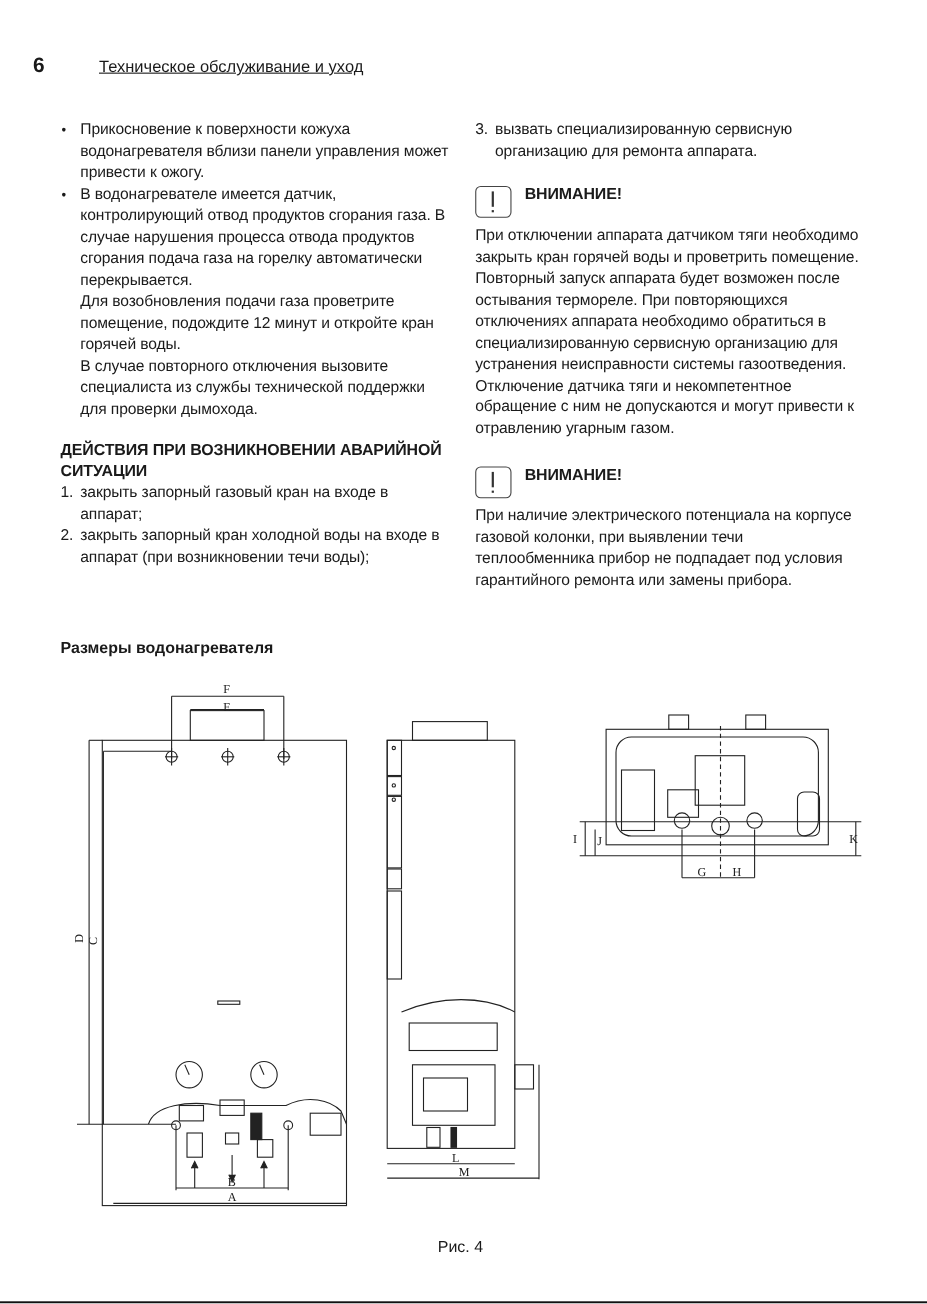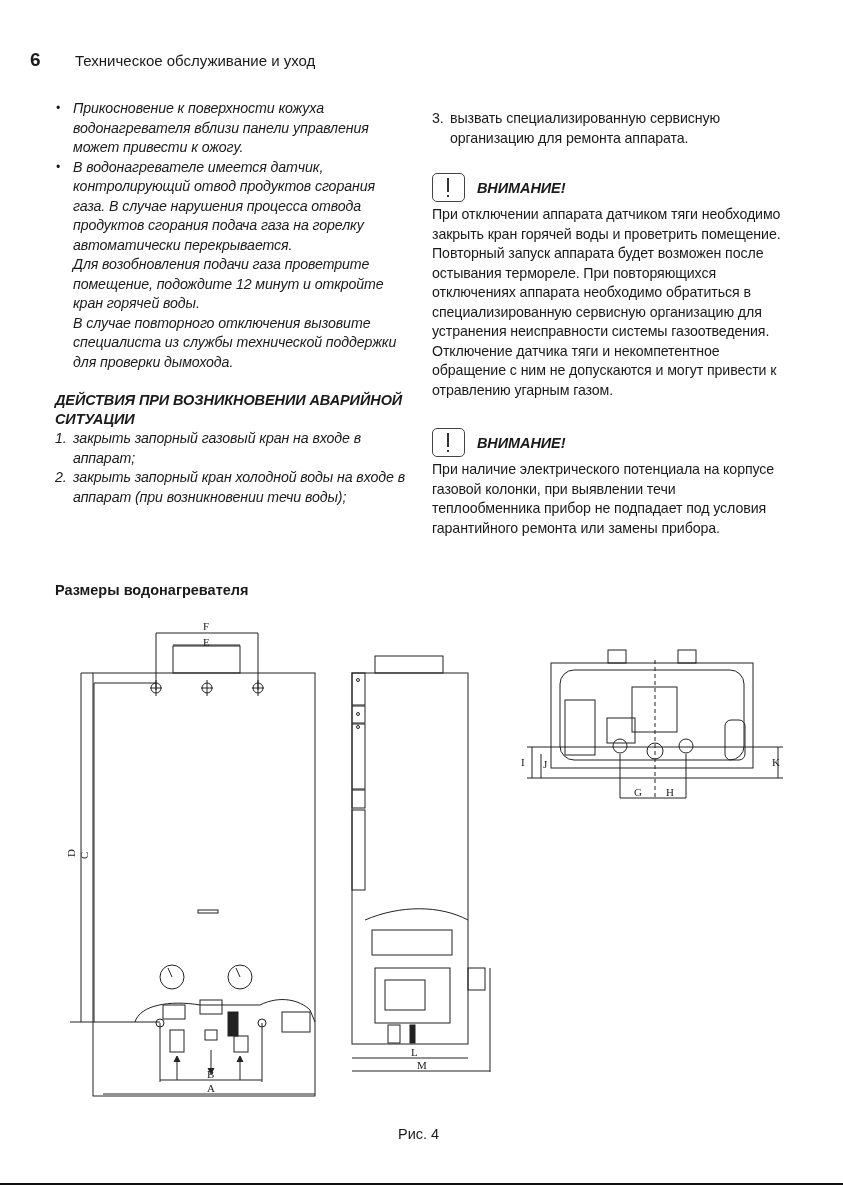--- a/index.html
+++ b/index.html
@@ -1,29 +1,29 @@
 <!DOCTYPE html>
 <html><head>
 <meta charset="utf-8">
 <style>
   * { box-sizing: border-box; margin: 0; padding: 0; }
   html, body { width: 843px; height: 1185px; background: #ffffff; overflow: hidden; }
   body { position: relative; font-family: "Liberation Sans", "DejaVu Sans", sans-serif; color: #1a1a1a; }
   .page-num { position: absolute; left: 30px; top: 49px; font-size: 19px; font-weight: bold; }
-  .header-title { position: absolute; left: 75px; top: 52px; font-size: 15px; }
+  .header-title { position: absolute; left: 90px; top: 52px; font-size: 15px; text-decoration: underline; }
   .col { position: absolute; font-size: 14.2px; line-height: 19.5px; letter-spacing: -0.1px; }
-  .col-left { left: 55px; top: 99px; width: 355px; font-style: italic; }
+  .col-left { left: 55px; top: 109px; width: 355px; }
   .col-right { left: 432px; top: 109px; width: 355px; }
   .bullet { position: relative; padding-left: 18px; }
   .bullet::before { content: "•"; position: absolute; left: 1px; top: 0; font-size: 12px; }
   .para-indent { padding-left: 18px; }
   .numbered { position: relative; padding-left: 18px; }
   .numbered .num { position: absolute; left: 0; top: 0; }
   .section-heading { font-weight: bold; font-size: 14.5px; margin-top: 19px; line-height: 19px; }
-  .warn-head { display: flex; align-items: center; margin-top: 21px; height: 36px; font-style: italic; }
+  .warn-head { display: flex; align-items: flex-start; margin-top: 21px; height: 36px; }
   .warn-icon { width: 33px; height: 29px; border: 1.5px solid #444; border-radius: 5px; position: relative; margin-right: 12px; }
   .warn-icon .bar { position: absolute; left: 14px; top: 4px; width: 2px; height: 14px; background: #333; }
   .warn-icon .dot { position: absolute; left: 14px; top: 21px; width: 2px; height: 2px; background: #333; }
   .warn-label { font-weight: bold; font-size: 14.5px; line-height: 16px; margin-bottom: -2px; }
   .sizes-title { position: absolute; left: 55px; top: 582px; font-weight: bold; font-size: 14.5px; }
   .fig-caption { position: absolute; left: 398px; top: 1126px; font-size: 14.5px; }
   .footer-rule { position: absolute; left: 0; top: 1183px; width: 843px; height: 2px; background: #111; }
   svg.drawing { position: absolute; left: 0; top: 0; }
   svg text { font-family: "Liberation Serif", serif; font-size: 11px; fill: #222; }
 </style>

